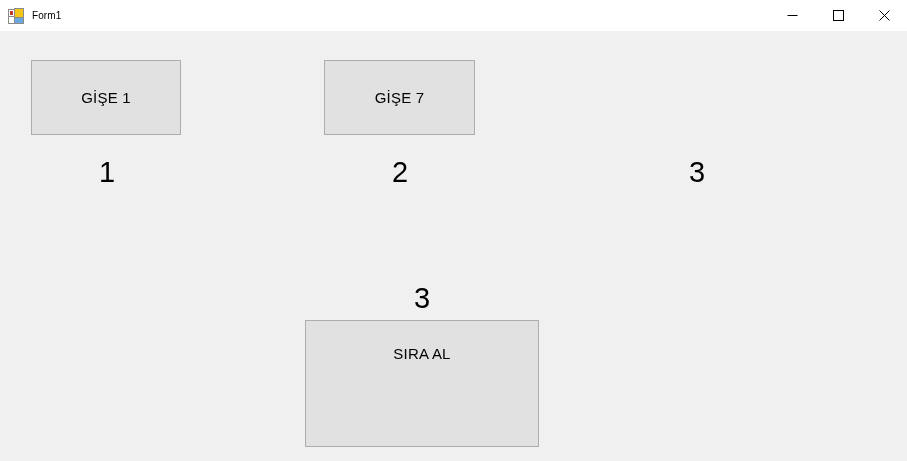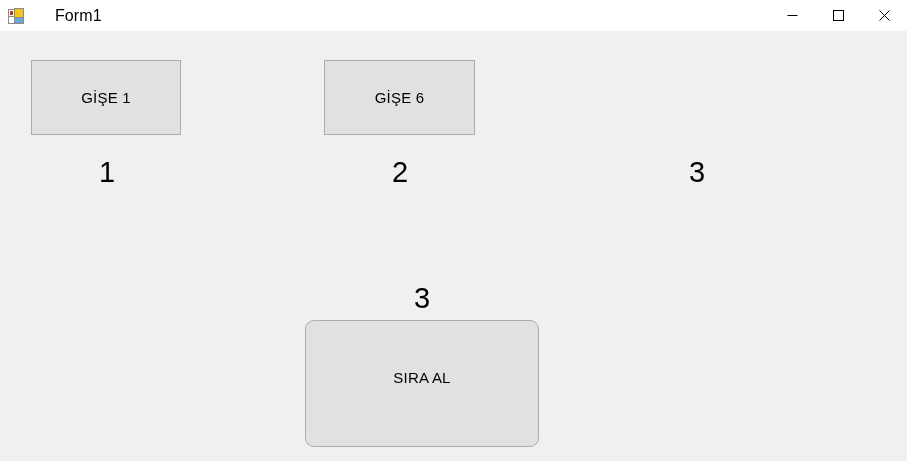--- a/index.html
+++ b/index.html
@@ -65,26 +65,25 @@
   .title-icon .q-bl {
     left: 0; top: 8px; width: 7px; height: 8px;
     background: #ffffff; border: 1px solid #8a8a8a;
   }
   .title-icon .q-br {
     left: 6px; top: 9px; width: 10px; height: 7px;
     background: #6aa9e0; border: 1px solid #8a8a8a;
   }
 
   .title-text {
-    font-size: 16px;
+    font-size: 10px;
     color: #000000;
     line-height: 31px;
     letter-spacing: 0.1px;
     white-space: nowrap;
-    margin-left: 23px;
   }
 
   .win-controls {
     position: absolute;
     right: 0;
     top: 0;
     height: 31px;
     display: flex;
     align-items: stretch;
   }
@@ -132,22 +131,21 @@
   .gise-1 { left: 31px;  top: 29px; width: 150px; height: 75px; }
   .gise-2 { left: 324px; top: 29px; width: 151px; height: 75px; }
   .gise-3 { left: 619px; top: 29px; width: 151px; height: 75px; }
 
   .sira-al {
     left: 305px;
     top: 289px;
     width: 234px;
     height: 127px;
     align-items: flex-start;
-    padding-top: 48px;
-    border-radius: 9px;
+    padding-top: 24px;
   }
 
   .count-label {
     position: absolute;
     font-family: "Liberation Sans", sans-serif;
     font-size: 29px;
     color: #000000;
     text-align: center;
     line-height: 34px;
     white-space: nowrap;
@@ -188,21 +186,21 @@
           <line x1="10.5" y1="0.5" x2="0.5" y2="10.5" stroke="#000000" stroke-width="1"></line>
         </svg>
       </button>
     </div>
   </div>
 
   <div class="client">
 
     <button class="form-button gise-1">GİŞE 1</button>
 
-    <button class="form-button gise-2">GİŞE 6</button>
+    <button class="form-button gise-2">GİŞE 7</button>
 
 
     <div class="count-label count-1">1</div>
 
     <div class="count-label count-2">2</div>
 
     <div class="count-label count-3">3</div>
 
     <div class="count-label count-main">3</div>
 

